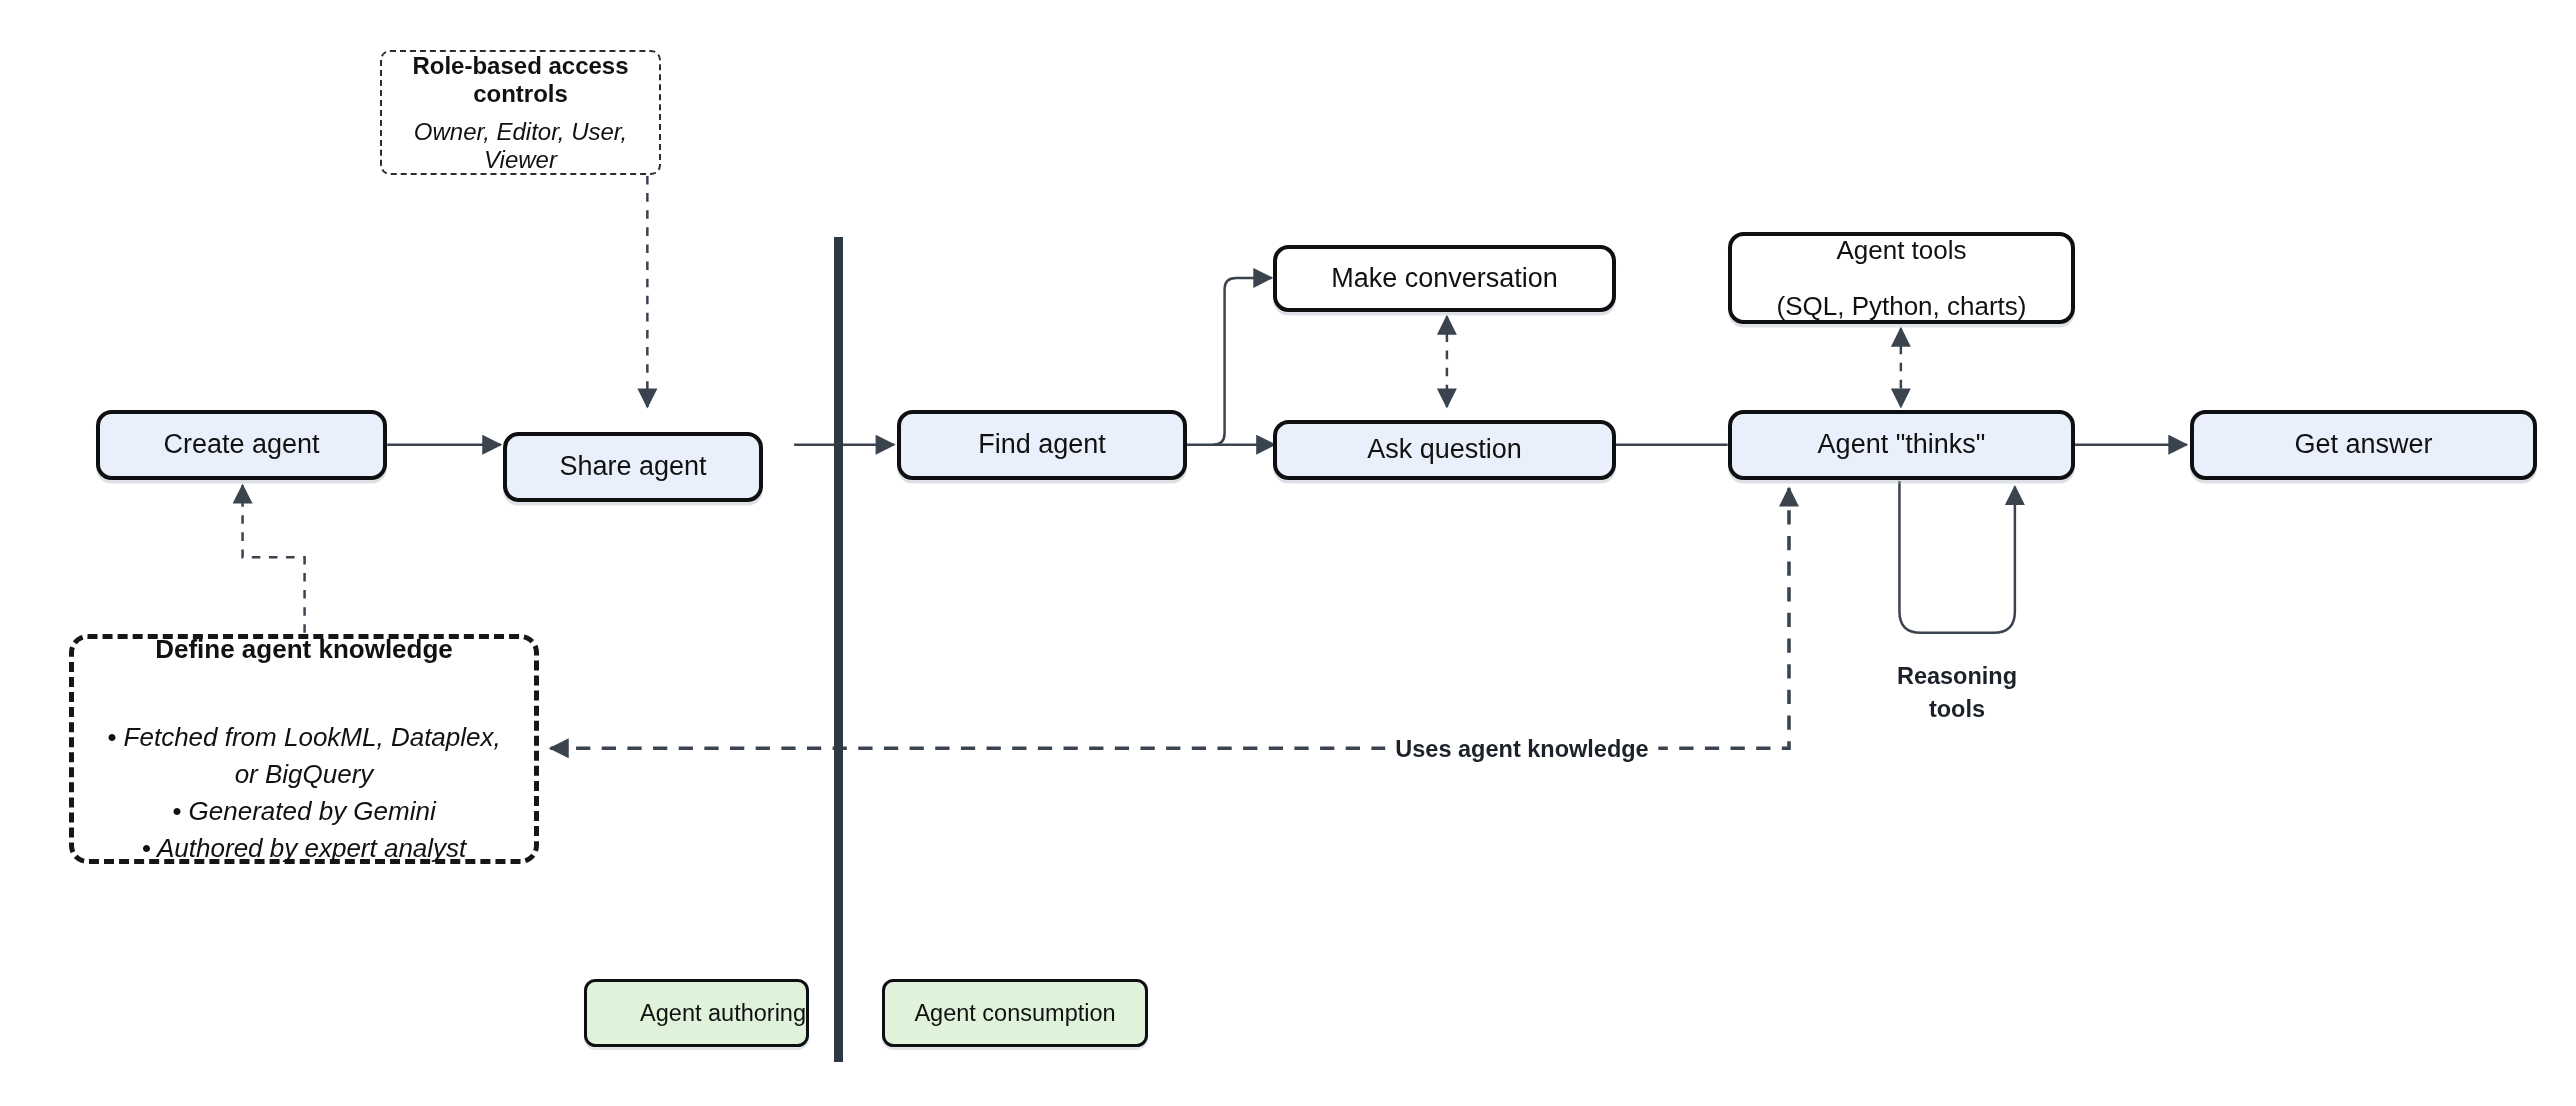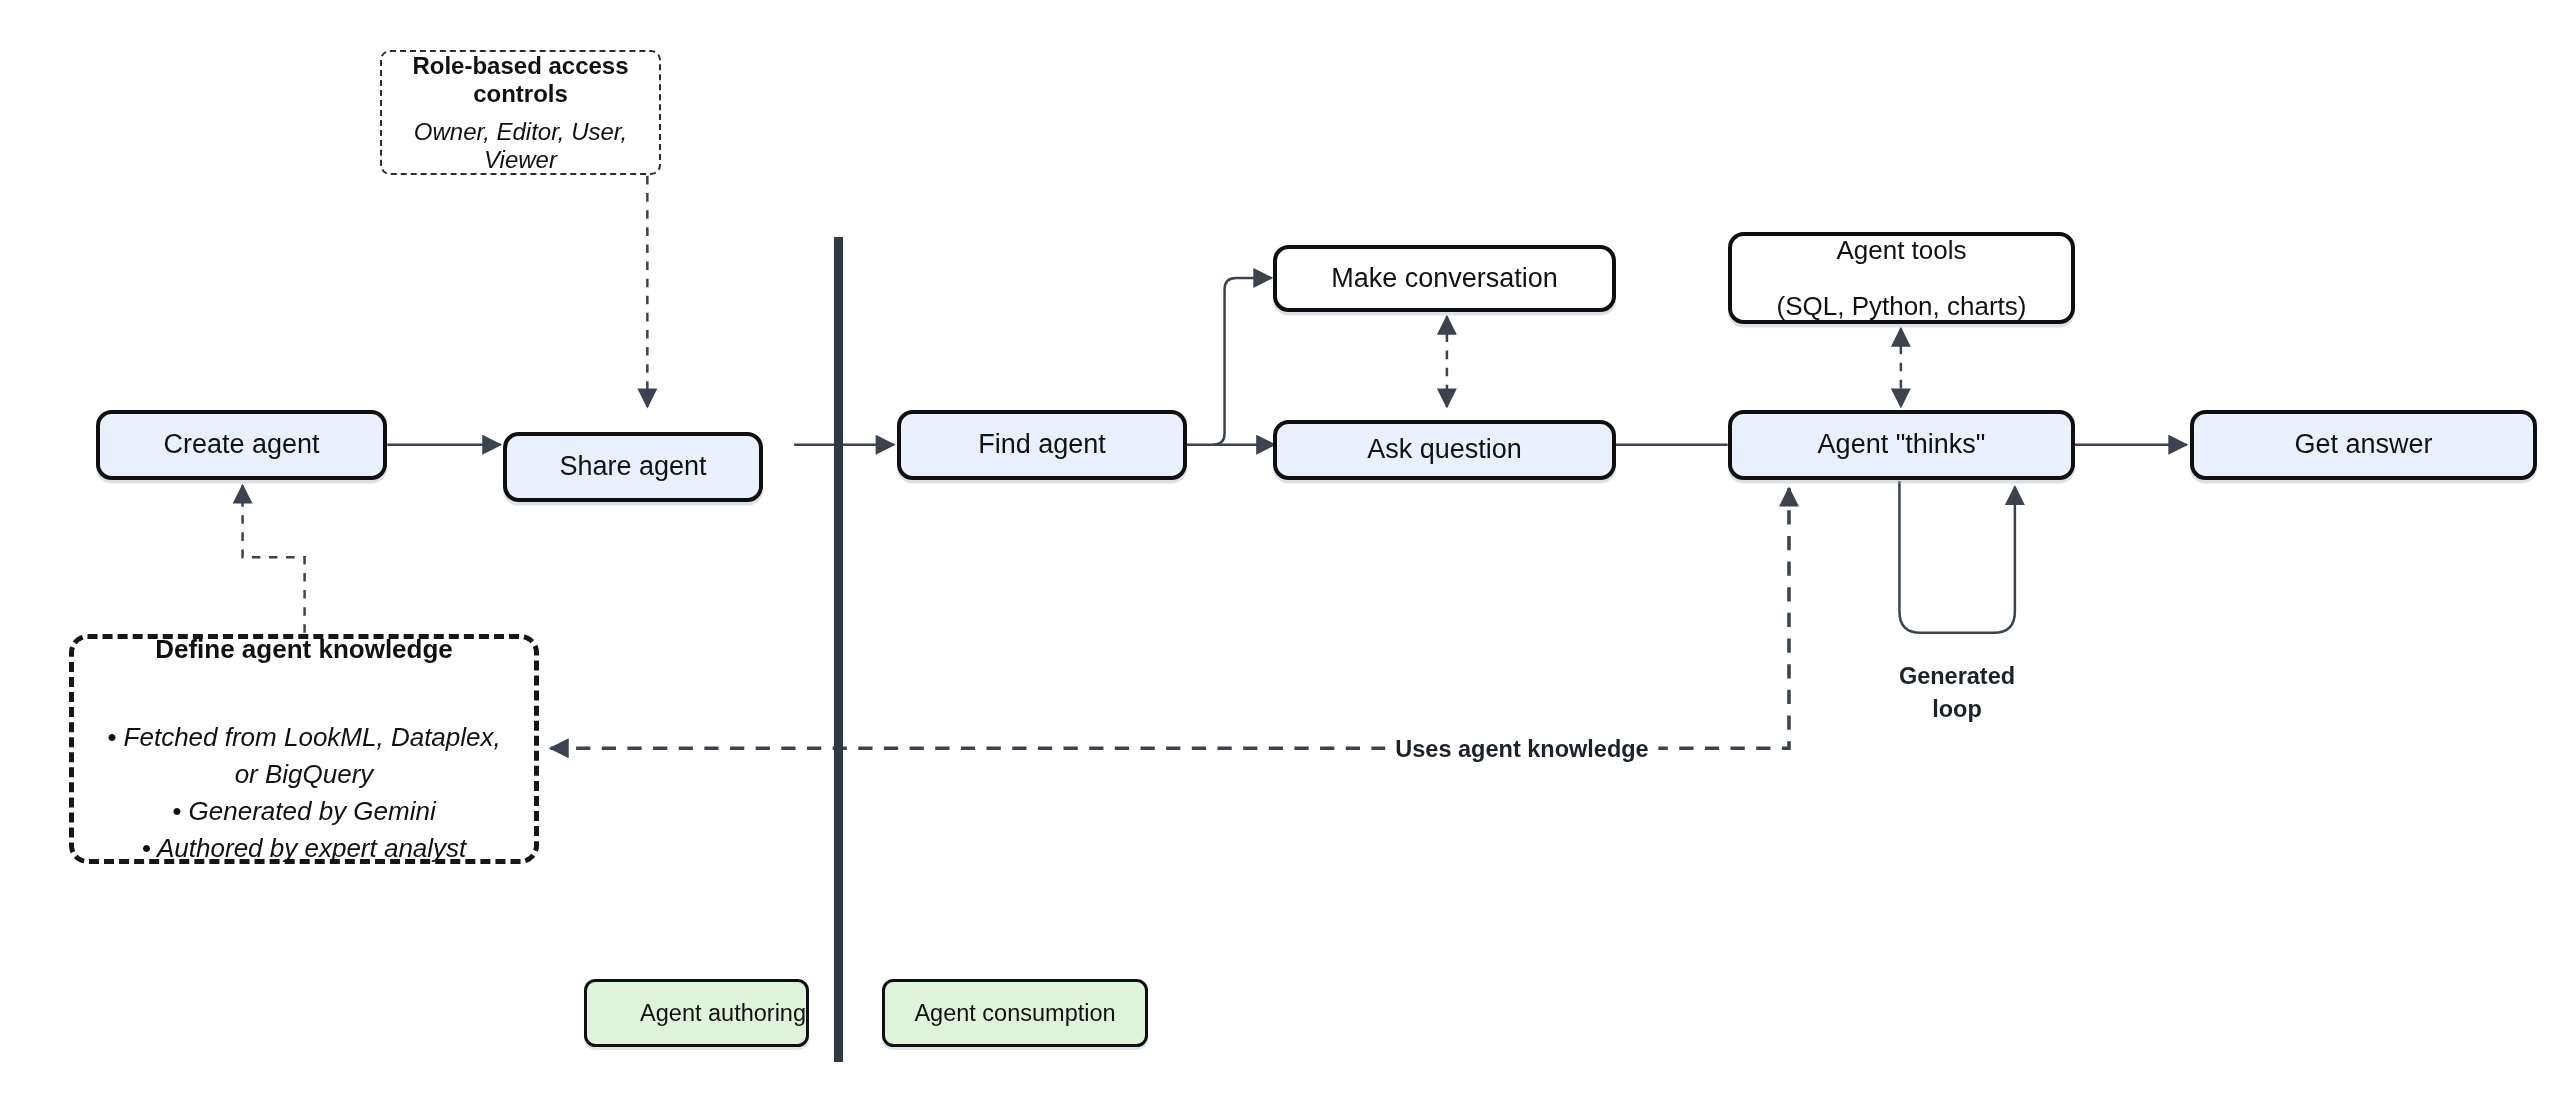--- a/index.html
+++ b/index.html
@@ -180,21 +180,21 @@
     <div class="note-title">Define agent knowledge</div>
     <div class="bullets">
       <div class="bullet-item">Fetched from LookML, Dataplex, or BigQuery</div>
       <div class="bullet-item">Generated by Gemini</div>
       <div class="bullet-item">Authored by expert analyst</div>
     </div>
   </div>
 
   <div class="floating-label uses-label" style="left:1522px; top:749px;">Uses agent knowledge</div>
 
-  <div class="floating-label loop-label" style="left:1957px; top:660px;">Generated loop</div>
+  <div class="floating-label loop-label" style="left:1957px; top:660px;">Reasoning tools</div>
 
   <div class="chip" style="left:584px; top:979px; width:225px; height:68px;justify-content:flex-end;">
     <span>Agent authoring</span>
   </div>
 
   <div class="chip" style="left:882px; top:979px; width:266px; height:68px;">
     <span>Agent consumption</span>
   </div>
 
 </div>

